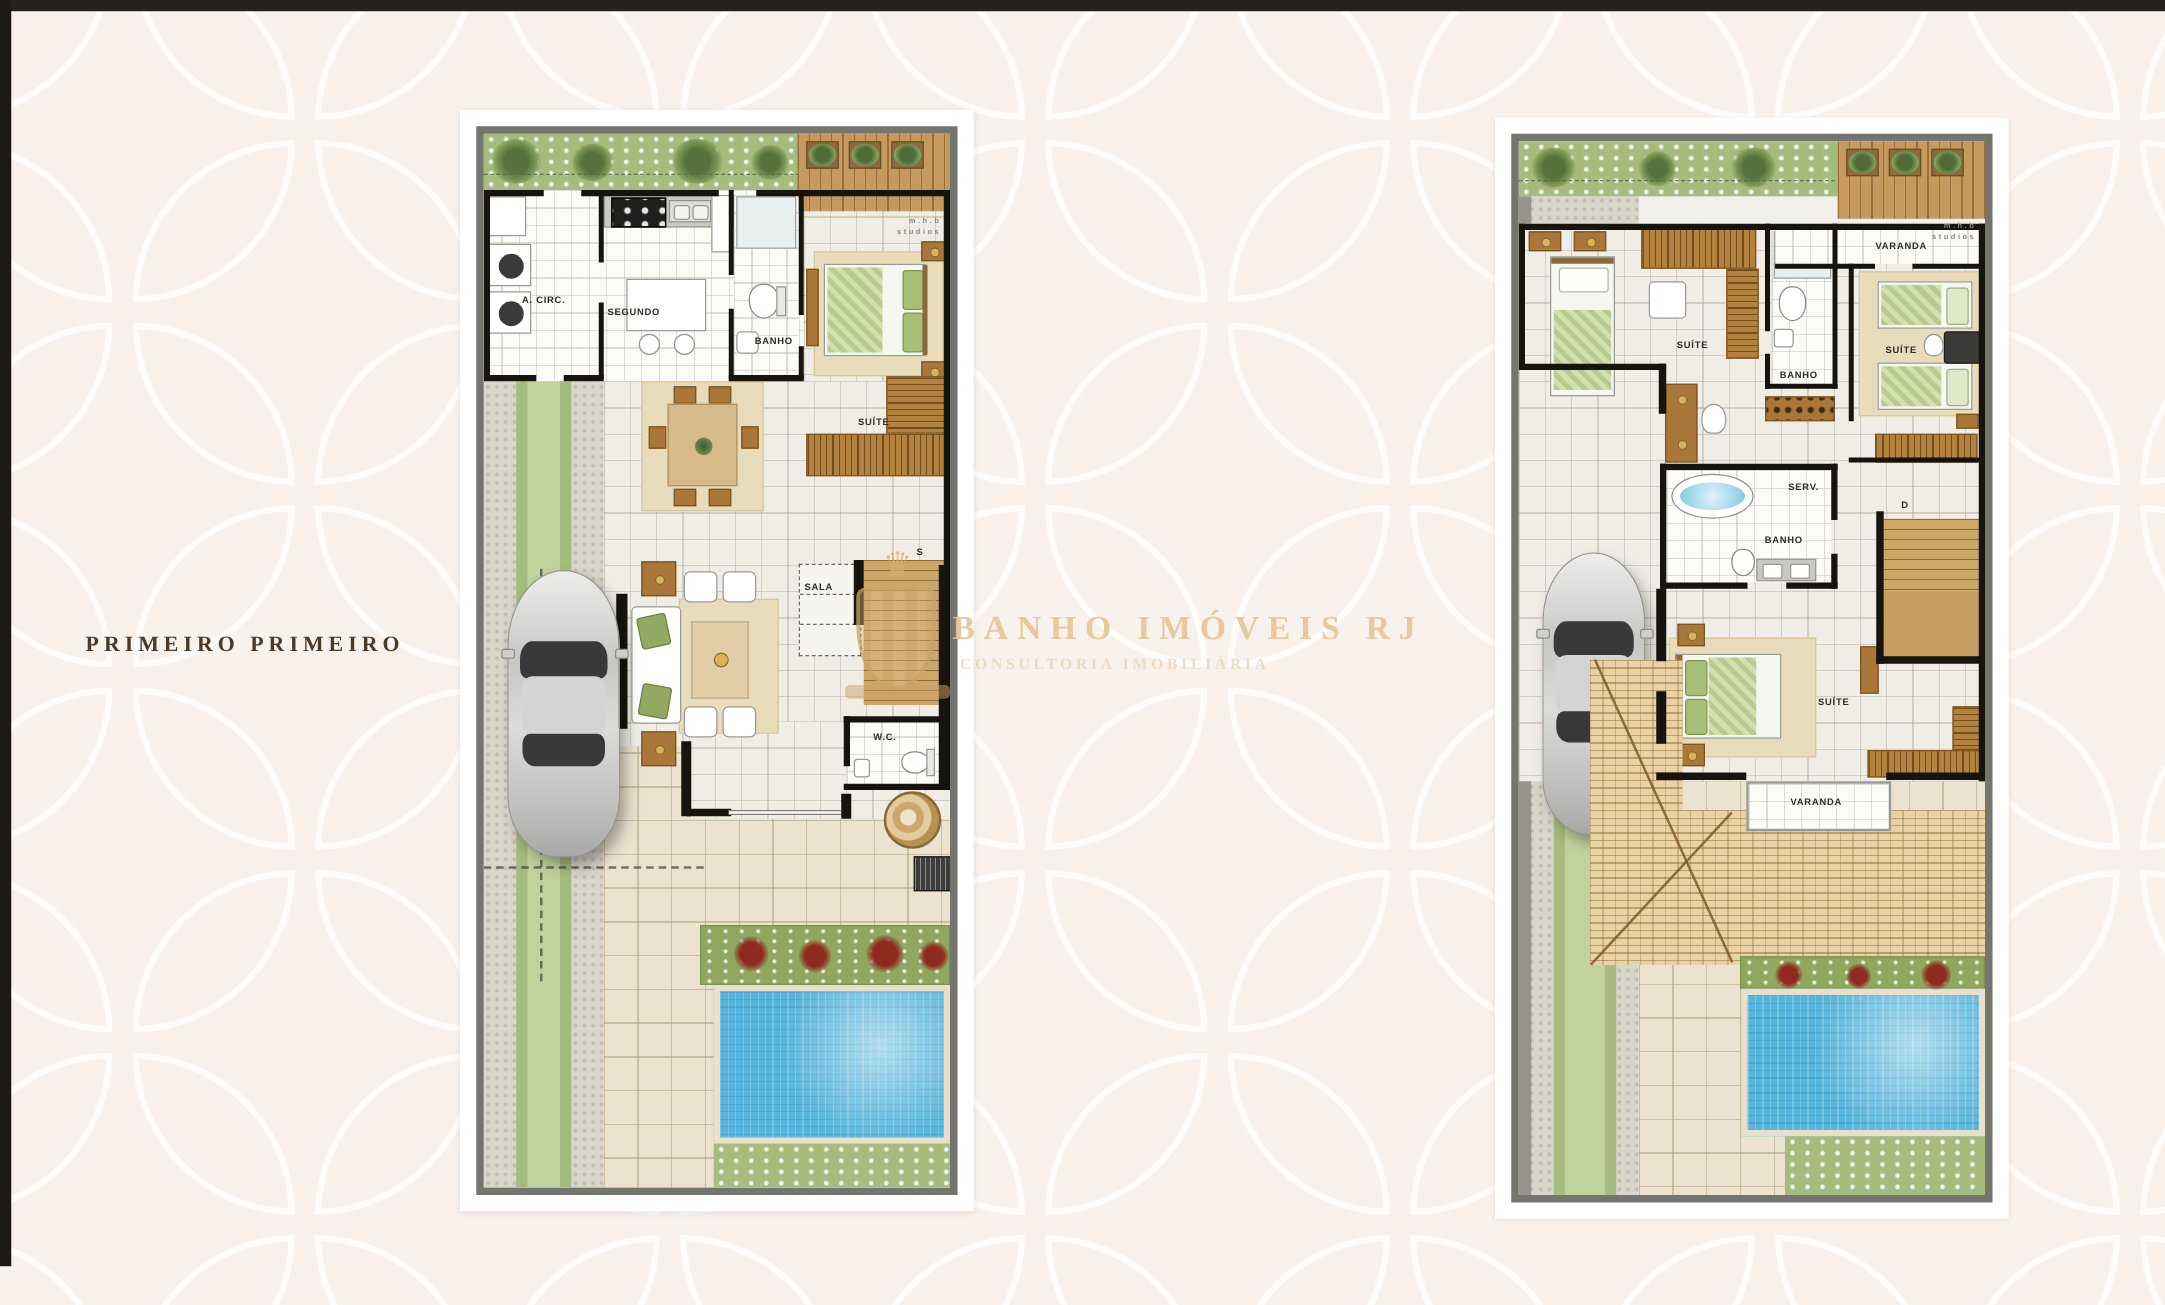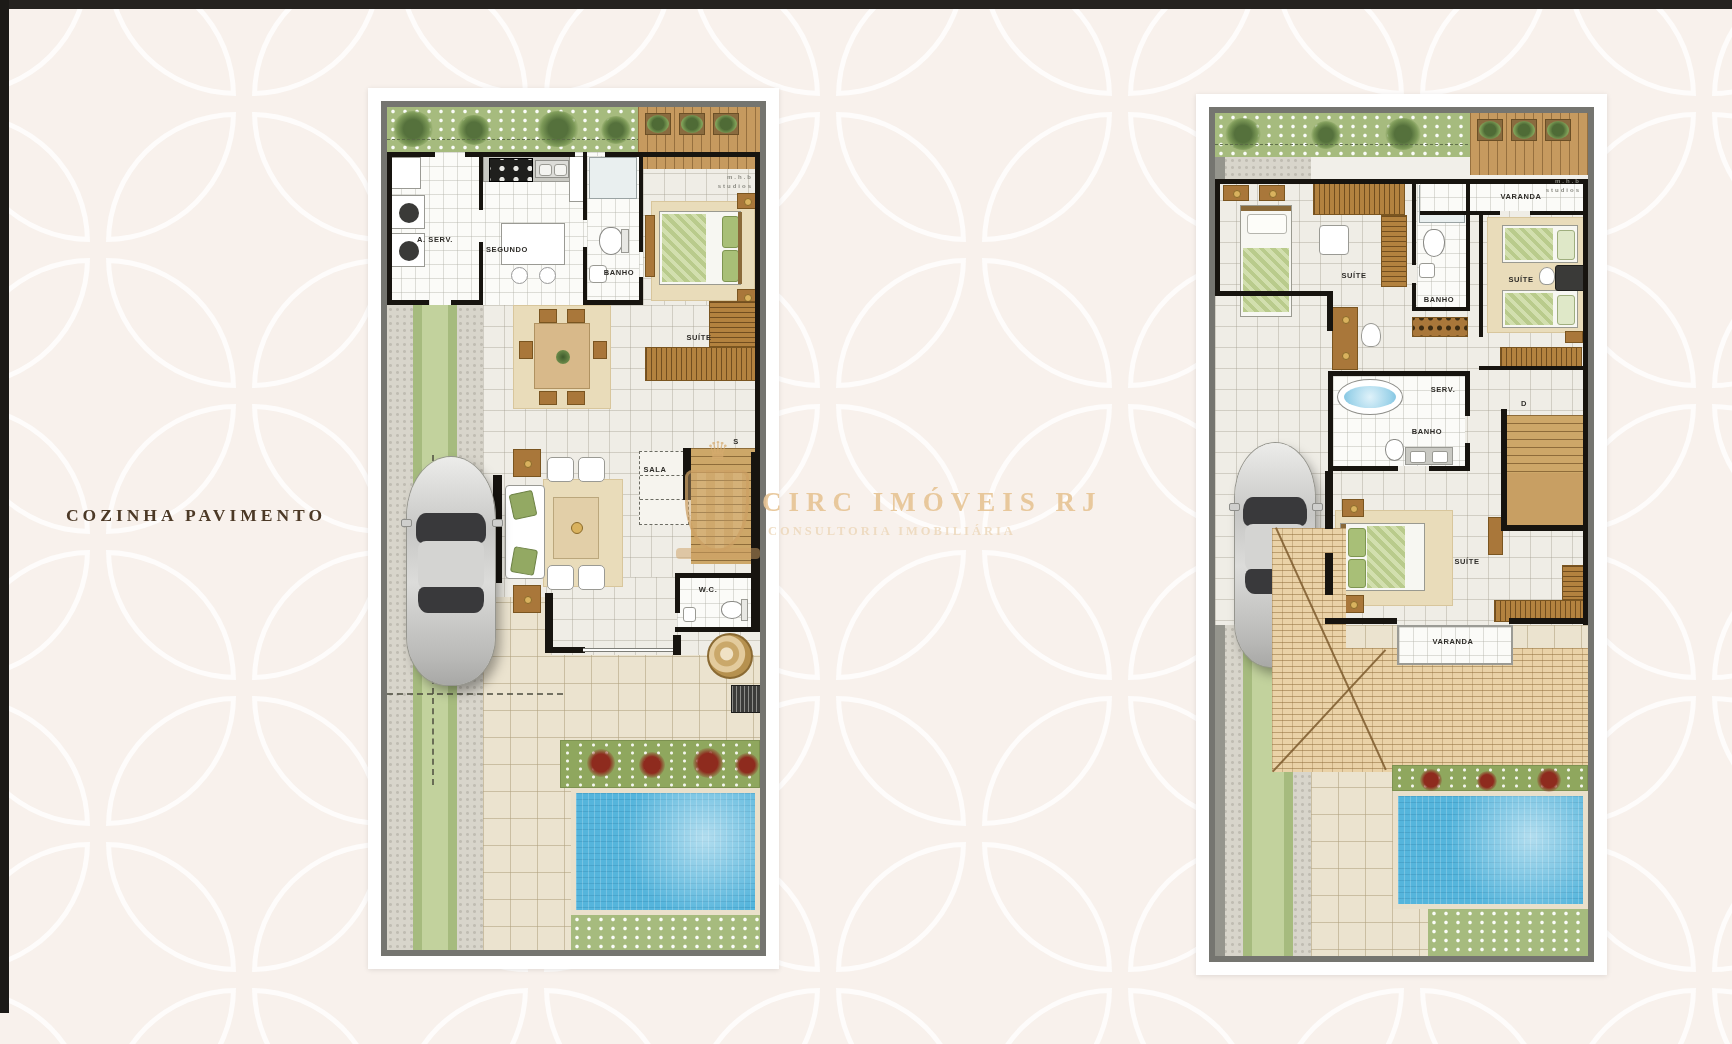--- a/index.html
+++ b/index.html
@@ -334,21 +334,21 @@
   <div class="w" style="left:364px;top:345px;width:9px;height:180px"></div>
   <div class="w" style="left:106px;top:368px;width:9px;height:108px"></div>
   <div class="w" style="left:158px;top:486px;width:8px;height:60px"></div>
   <div class="w" style="left:162px;top:540px;width:36px;height:6px"></div>
   <div class="glass" style="left:196px;top:541px;width:92px"></div>
   <div class="w" style="left:286px;top:528px;width:8px;height:20px"></div>
   <div class="w" style="left:288px;top:466px;width:85px;height:5px"></div>
   <div class="w" style="left:288px;top:466px;width:5px;height:40px"></div>
   <div class="w" style="left:288px;top:520px;width:80px;height:5px"></div>
 
-  <div class="lbl" style="left:18px;top:128px;width:60px">A. SERV.</div>
+  <div class="lbl" style="left:18px;top:128px;width:60px">A. CIRC.</div>
   <div class="lbl" style="left:92px;top:138px;width:56px">SEGUNDO</div>
   <div class="lbl" style="left:204px;top:161px;width:56px">BANHO</div>
   <div class="lbl" style="left:282px;top:226px;width:60px">SUÍTE</div>
   <div class="lbl" style="left:240px;top:358px;width:56px">SALA</div>
   <div class="lbl" style="left:296px;top:478px;width:50px">W.C.</div>
   <div class="lbl" style="left:342px;top:330px;width:14px">S</div>
   <div class="mhb" style="left:300px;top:66px;width:66px">
     <div>m.h.b</div>
     <div>studios</div>
   </div>
@@ -512,23 +512,23 @@
   <div class="lbl" style="left:182px;top:314px;width:60px">BANHO</div>
   <div class="lbl" style="left:302px;top:286px;width:14px">D</div>
   <div class="lbl" style="left:222px;top:444px;width:60px">SUÍTE</div>
   <div class="lbl" style="left:208px;top:524px;width:60px;z-index:31">VARANDA</div>
   <div class="mhb" style="left:300px;top:64px;width:66px">
     <div>m.h.b</div>
     <div>studios</div>
   </div>
 </div>
 
-<div class="title" style="left:46px;top:505px;width:300px;text-align:center">COZINHA PAVIMENTO</div>
+<div class="title" style="left:46px;top:505px;width:300px;text-align:center">PRIMEIRO PRIMEIRO</div>
 <div class="title" style="left:893px;top:503px;width:260px;line-height:34px">
 </div>
 
 <div class="abs" style="left:670px;top:448px;width:96px;height:120px;z-index:40;opacity:.85">
   <div class="abs" style="left:0;top:-12px;width:96px;text-align:center;font-size:26px;color:rgba(214,170,110,.85)">♛</div>
   <div class="abs" style="left:15px;top:22px;width:64px;height:82px;border:3px solid rgba(205,160,100,.8);border-radius:8px 8px 55% 55%/8px 8px 70% 70%;background:repeating-linear-gradient(90deg,rgba(210,170,115,.5) 0 9px,rgba(235,205,165,.3) 9px 18px);box-sizing:border-box"></div>
   <div class="abs" style="left:6px;top:100px;width:84px;height:11px;background:rgba(205,160,100,.6);border-radius:4px"></div>
 </div>
-<div class="wm-text" style="left:762px;top:487px;font-size:27px;letter-spacing:7px">CIRC IMÓVEIS RJ</div>
+<div class="wm-text" style="left:762px;top:487px;font-size:27px;letter-spacing:7px">BANHO IMÓVEIS RJ</div>
 <div class="wm-tag" style="left:768px;top:524px;font-size:12.5px;letter-spacing:3px">CONSULTORIA IMOBILIÁRIA</div>
 
 </body></html>

